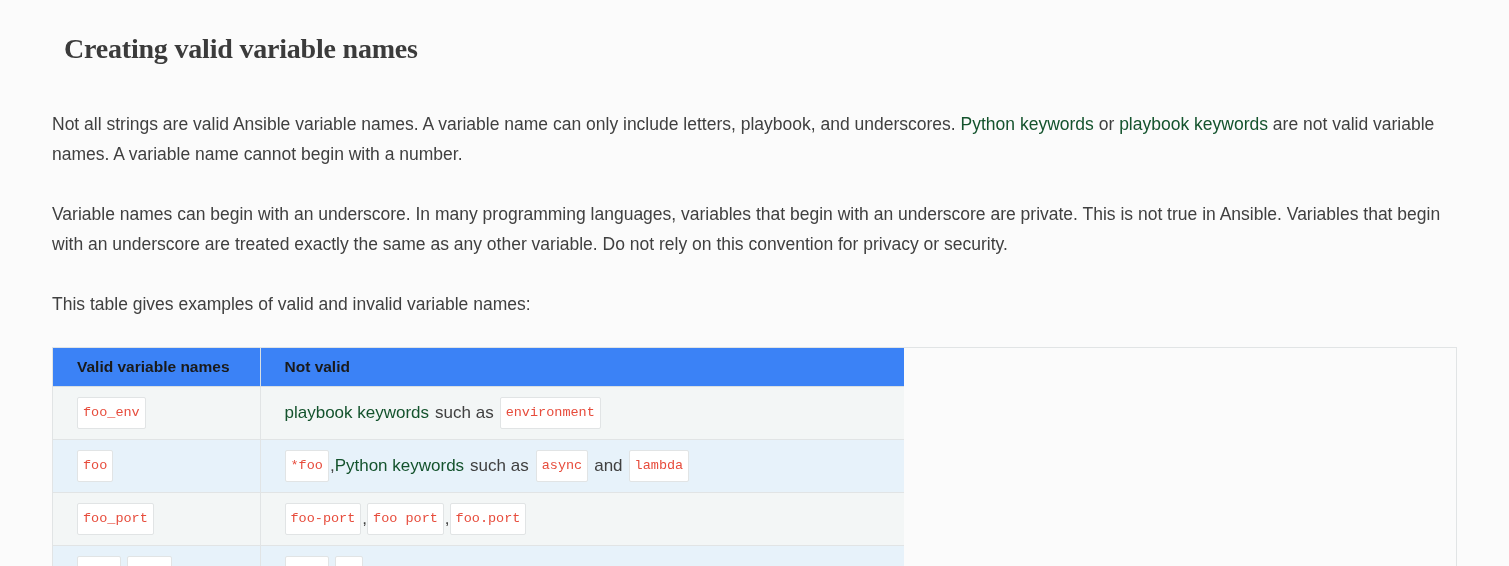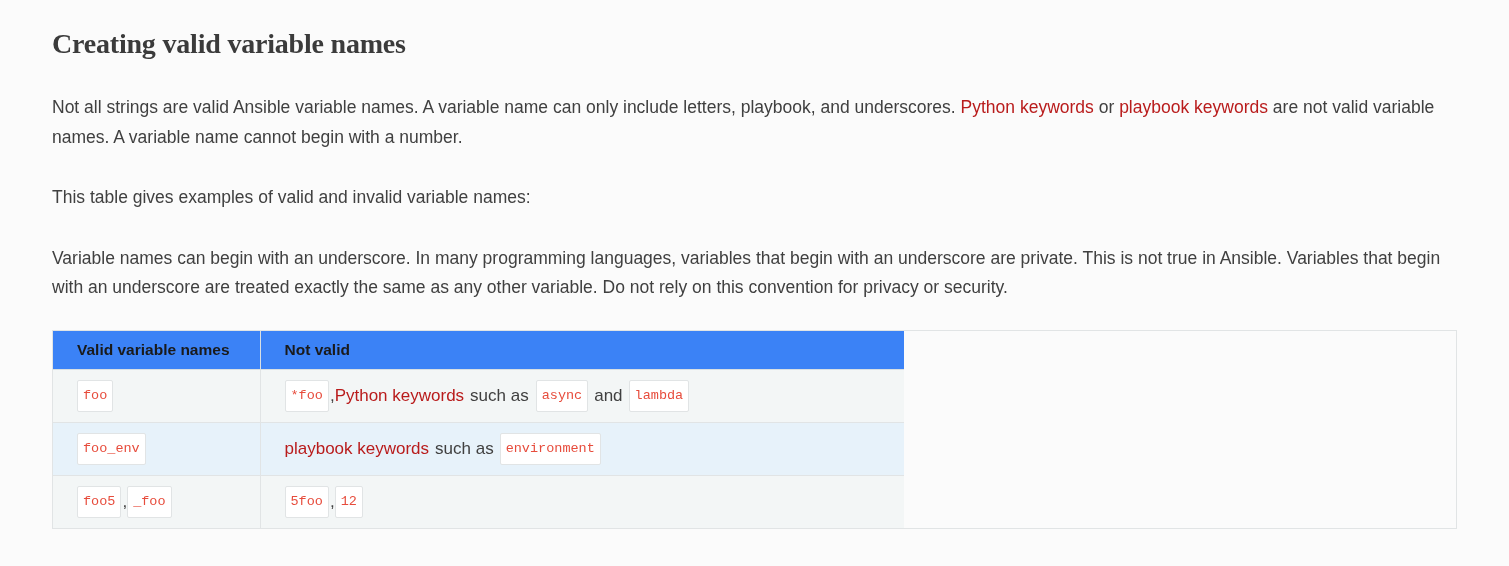--- a/index.html
+++ b/index.html
@@ -18,37 +18,37 @@
   .page {
     padding: 0 52px;
     box-sizing: border-box;
     width: 1509px;
   }
   h1.doc-title {
     font-family: "Liberation Serif", serif;
     font-size: 28px;
     font-weight: bold;
     color: #3b3b3b;
-    margin: 0;
-    padding-top: 26px;
+    margin: 12px;
+    padding-top: 19px;
     letter-spacing: -0.2px;
     line-height: 1.25;
   }
   p.para {
     font-size: 17.5px;
     line-height: 29.5px;
     color: #404040;
     margin: 0;
     max-width: 1405px;
   }
   p#para1 { padding-top: 32px; }
   p#para2 { padding-top: 31px; }
   p#para3 { padding-top: 31px; }
   a.link {
-    color: #b91c1c;
+    color: #14532d;
     text-decoration: none;
   }
 
   
   .table-wrap {
     margin-top: 27px;
     width: 1405px;
     border: 1px solid #e1e4e5;
     background: #fbfbfb;
     box-sizing: border-box;
@@ -115,72 +115,88 @@
 </style>
 </head>
 <body>
 
 <div class="page">
 
   <h1 class="doc-title">Creating valid variable names</h1>
 
   <p class="para" id="para1"><span>Not all strings are valid Ansible variable names. A variable name can only include letters, playbook, and underscores. </span><a href="#" class="link">Python keywords</a><span> or </span><a href="#" class="link">playbook keywords</a><span> are not valid variable names. A variable name cannot begin with a number.</span></p>
 
+  <p class="para" id="para2">Variable names can begin with an underscore. In many programming languages, variables that begin with an underscore are private. This is not true in Ansible. Variables that begin with an underscore are treated exactly the same as any other variable. Do not rely on this convention for privacy or security.</p>
+
   <p class="para" id="para3">This table gives examples of valid and invalid variable names:</p>
-
-  <p class="para" id="para2">Variable names can begin with an underscore. In many programming languages, variables that begin with an underscore are private. This is not true in Ansible. Variables that begin with an underscore are treated exactly the same as any other variable. Do not rely on this convention for privacy or security.</p>
 
   <div class="table-wrap">
     <table class="vartable">
       <colgroup>
           <col class="c1">
           <col class="c2">
         </colgroup>
       <thead>
         <tr>
           <th>Valid variable names</th>
           <th>Not valid</th>
         </tr>
       </thead>
       <tbody>
 
         <tr>
           <td>
             <span class="cellline">
+              <code class="lit">foo_env</code>
+            </span>
+          </td>
+          <td>
+            <span class="cellline">
+              <a href="#" class="link">playbook keywords</a>
+                <span class="txt">such as</span>
+                <code class="lit">environment</code>
+            </span>
+          </td>
+        </tr>
+
+        <tr>
+          <td>
+            <span class="cellline">
               <code class="lit">foo</code>
             </span>
           </td>
           <td>
             <span class="cellline">
               <code class="lit">*foo</code>
                 <span class="sep">,</span>
                 <a href="#" class="link txt-first">Python keywords</a>
                 <span>such as</span>
                 <code class="lit" style="margin-left:7px">async</code>
                 <span class="txt">and</span>
                 <code class="lit">lambda</code>
             </span>
           </td>
         </tr>
 
         <tr>
           <td>
             <span class="cellline">
-              <code class="lit">foo_env</code>
-            </span>
-          </td>
-          <td>
-            <span class="cellline">
-              <a href="#" class="link">playbook keywords</a>
-                <span class="txt">such as</span>
-                <code class="lit">environment</code>
-            </span>
-          </td>
-        </tr>
-
+              <code class="lit">foo_port</code>
+            </span>
+          </td>
+          <td>
+            <span class="cellline">
+              <code class="lit">foo-port</code>
+                <span class="sep">,</span>
+                <code class="lit">foo port</code>
+                <span class="sep">,</span>
+                <code class="lit">foo.port</code>
+            </span>
+          </td>
+        </tr>
 
         <tr>
           <td>
             <span class="cellline">
               <code class="lit">foo5</code>
                 <span class="sep">,</span>
                 <code class="lit">_foo</code>
             </span>
           </td>
           <td>

